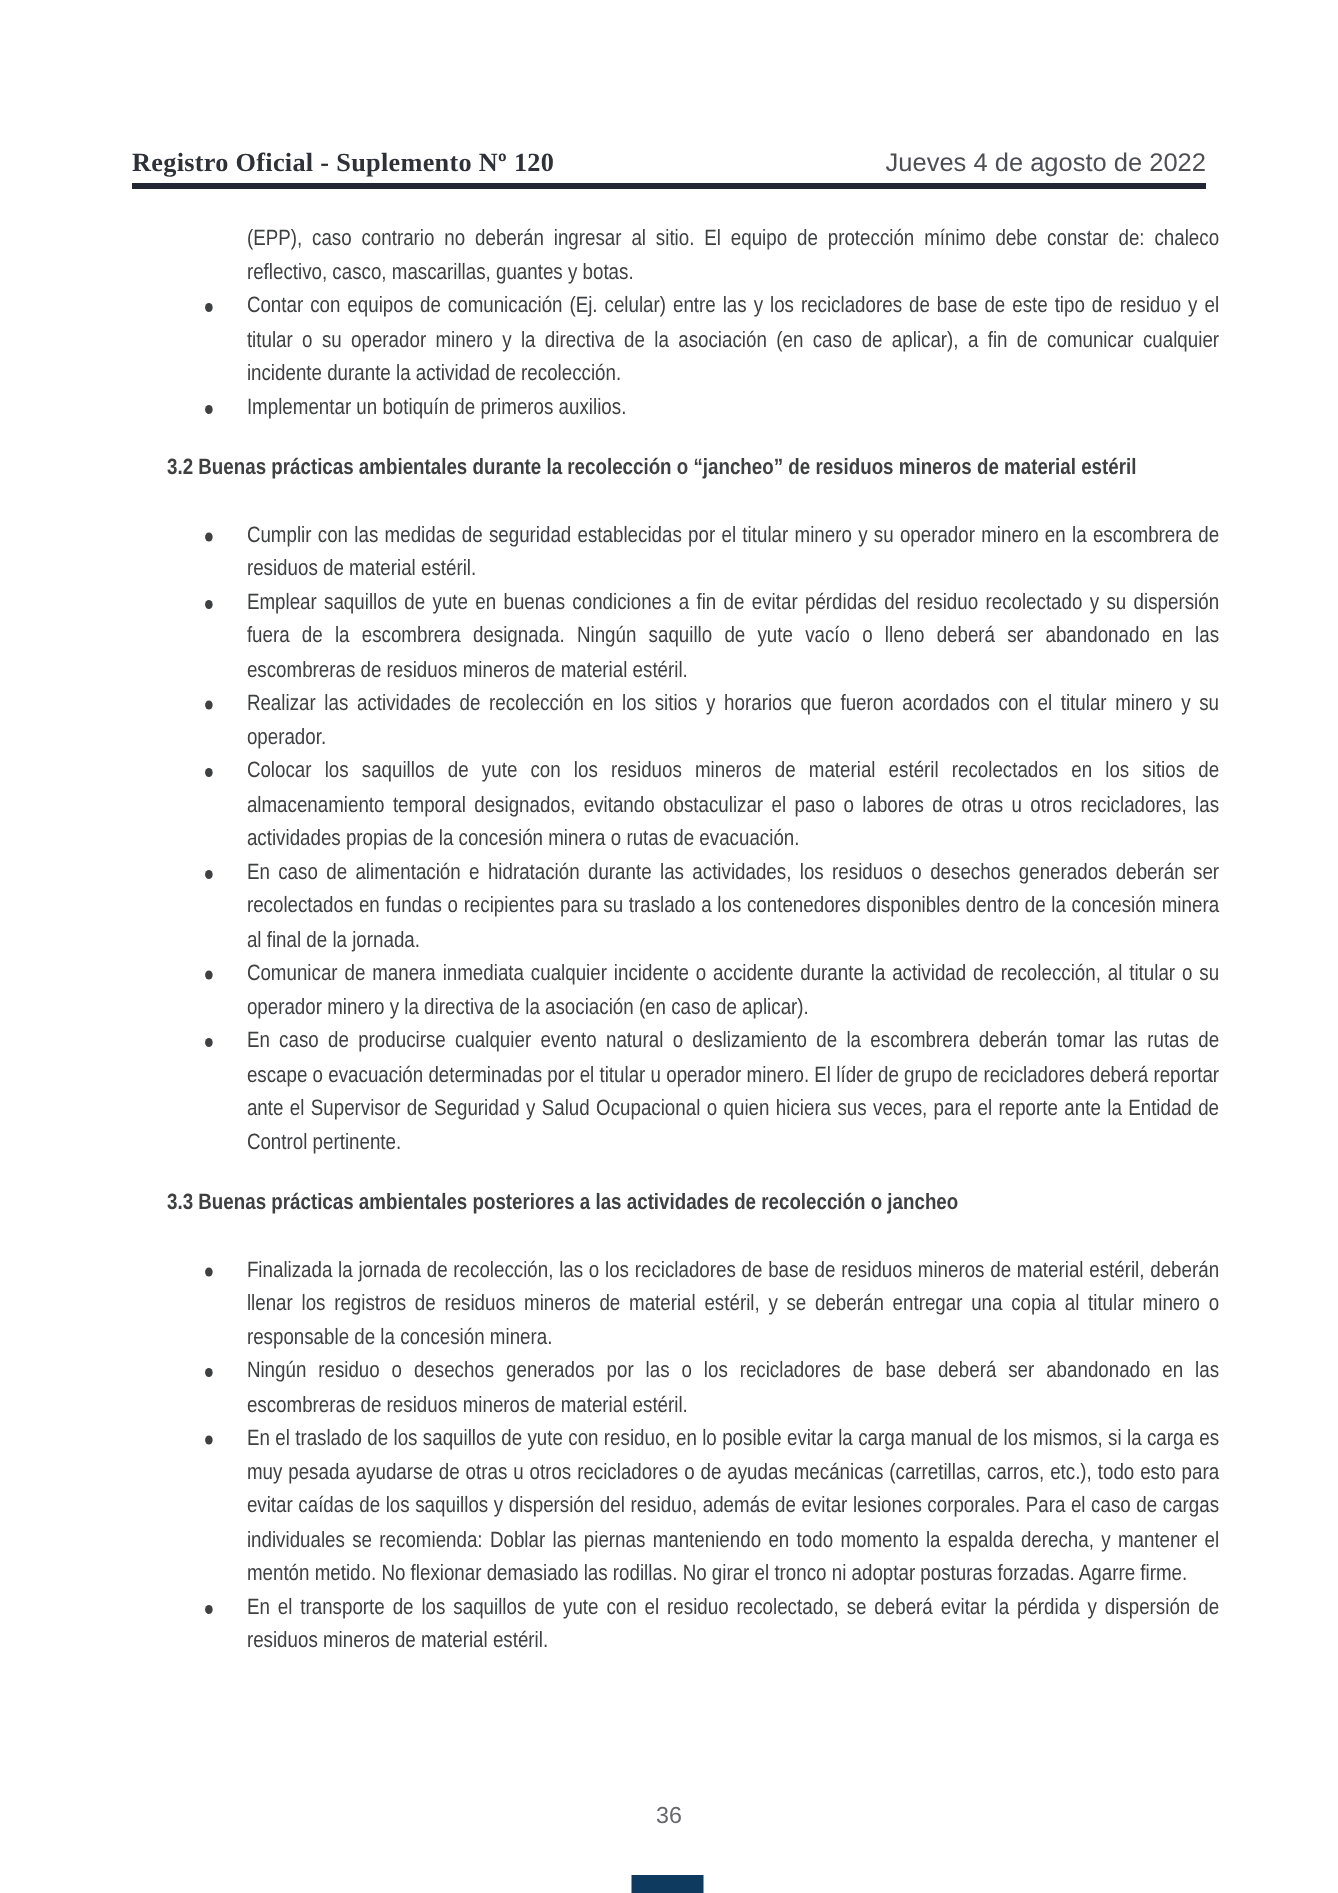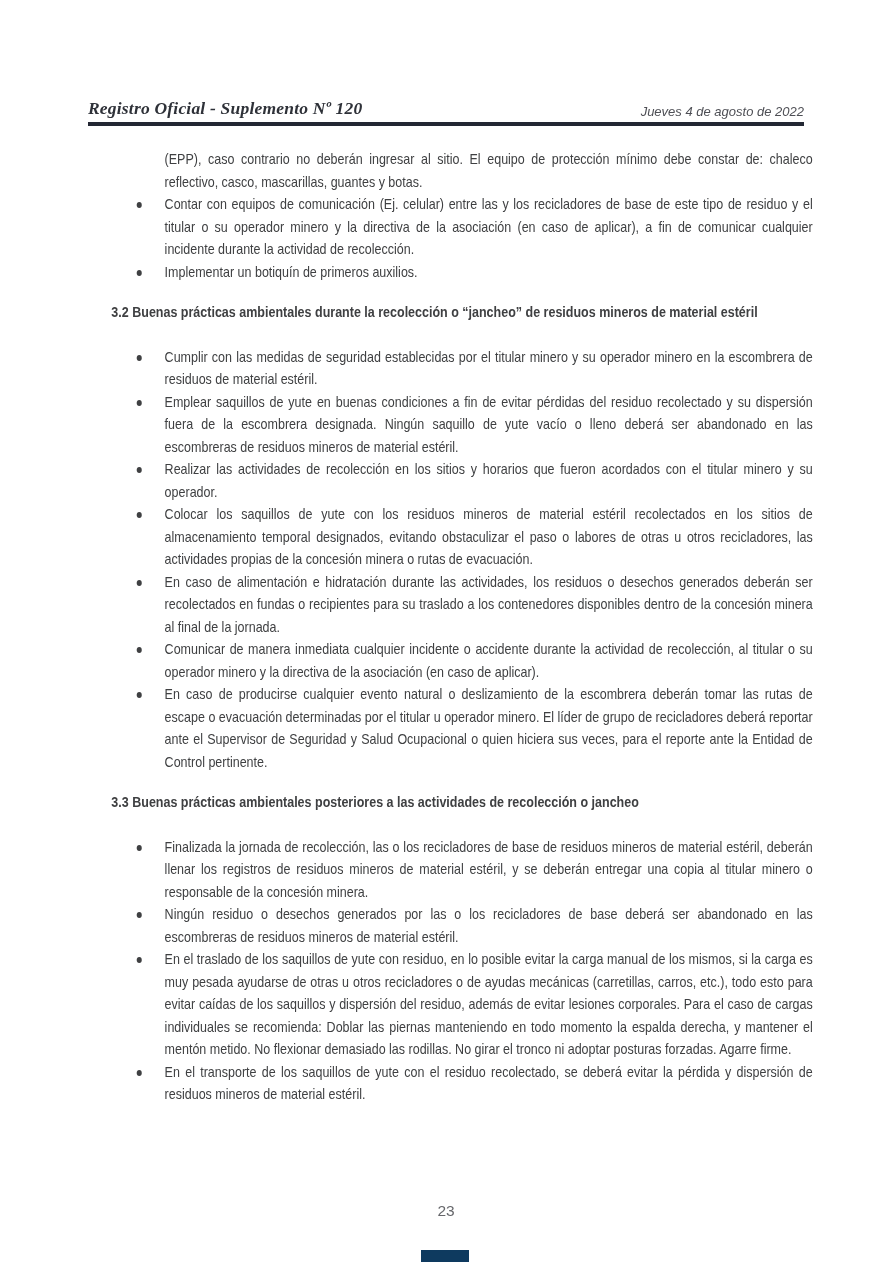--- a/index.html
+++ b/index.html
@@ -14,31 +14,30 @@
     width: 892px; height: 1262px;
     background: #ffffff;
     overflow: hidden;
   }
   
   .header {
     position: absolute;
     left: 88px; top: 98px; width: 716px;
     display: flex; justify-content: space-between; align-items: flex-end;
     padding-bottom: 6px;
-    font-style: italic;
   }
   .header-left {
     font-family: "Liberation Serif", serif;
     font-weight: bold;
     font-size: 17.5px;
     color: var(--header-left, #2e3138);
     letter-spacing: 0.2px;
   }
   .header-right {
-    font-size: 13px;
+    font-size: 17px;
     color: var(--header-right, #4e4f55);
   }
   .header-rule {
     position: absolute;
     left: 88px; top: 122px; width: 716px; height: 4px;
     background: var(--rule, #232733);
   }
   
   .content {
     position: absolute;
@@ -122,17 +121,17 @@
         <h2 class="section-heading">3.3 Buenas prácticas ambientales posteriores a las actividades de recolección o jancheo</h2>
         <ul class="bullet-list">
           <li><span class="bullet-dot"></span><span>Finalizada la jornada de recolección, las o los recicladores de base de residuos mineros de material estéril, deberán llenar los registros de residuos mineros de material estéril, y se deberán entregar una copia al titular minero o responsable de la concesión minera.</span></li>
           <li><span class="bullet-dot"></span><span>Ningún residuo o desechos generados por las o los recicladores de base deberá ser abandonado en las escombreras de residuos mineros de material estéril.</span></li>
           <li><span class="bullet-dot"></span><span>En el traslado de los saquillos de yute con residuo, en lo posible evitar la carga manual de los mismos, si la carga es muy pesada ayudarse de otras u otros recicladores o de ayudas mecánicas (carretillas, carros, etc.), todo esto para evitar caídas de los saquillos y dispersión del residuo, además de evitar lesiones corporales. Para el caso de cargas individuales se recomienda: Doblar las piernas manteniendo en todo momento la espalda derecha, y mantener el mentón metido. No flexionar demasiado las rodillas. No girar el tronco ni adoptar posturas forzadas. Agarre firme.</span></li>
           <li><span class="bullet-dot"></span><span>En el transporte de los saquillos de yute con el residuo recolectado, se deberá evitar la pérdida y dispersión de residuos mineros de material estéril.</span></li>
         </ul>
       </div>
   </div>
 
-  <div class="page-number">23</div>
+  <div class="page-number">36</div>
 
   <div class="footer-bar"></div>
 
 </div>
 
 </body></html>

